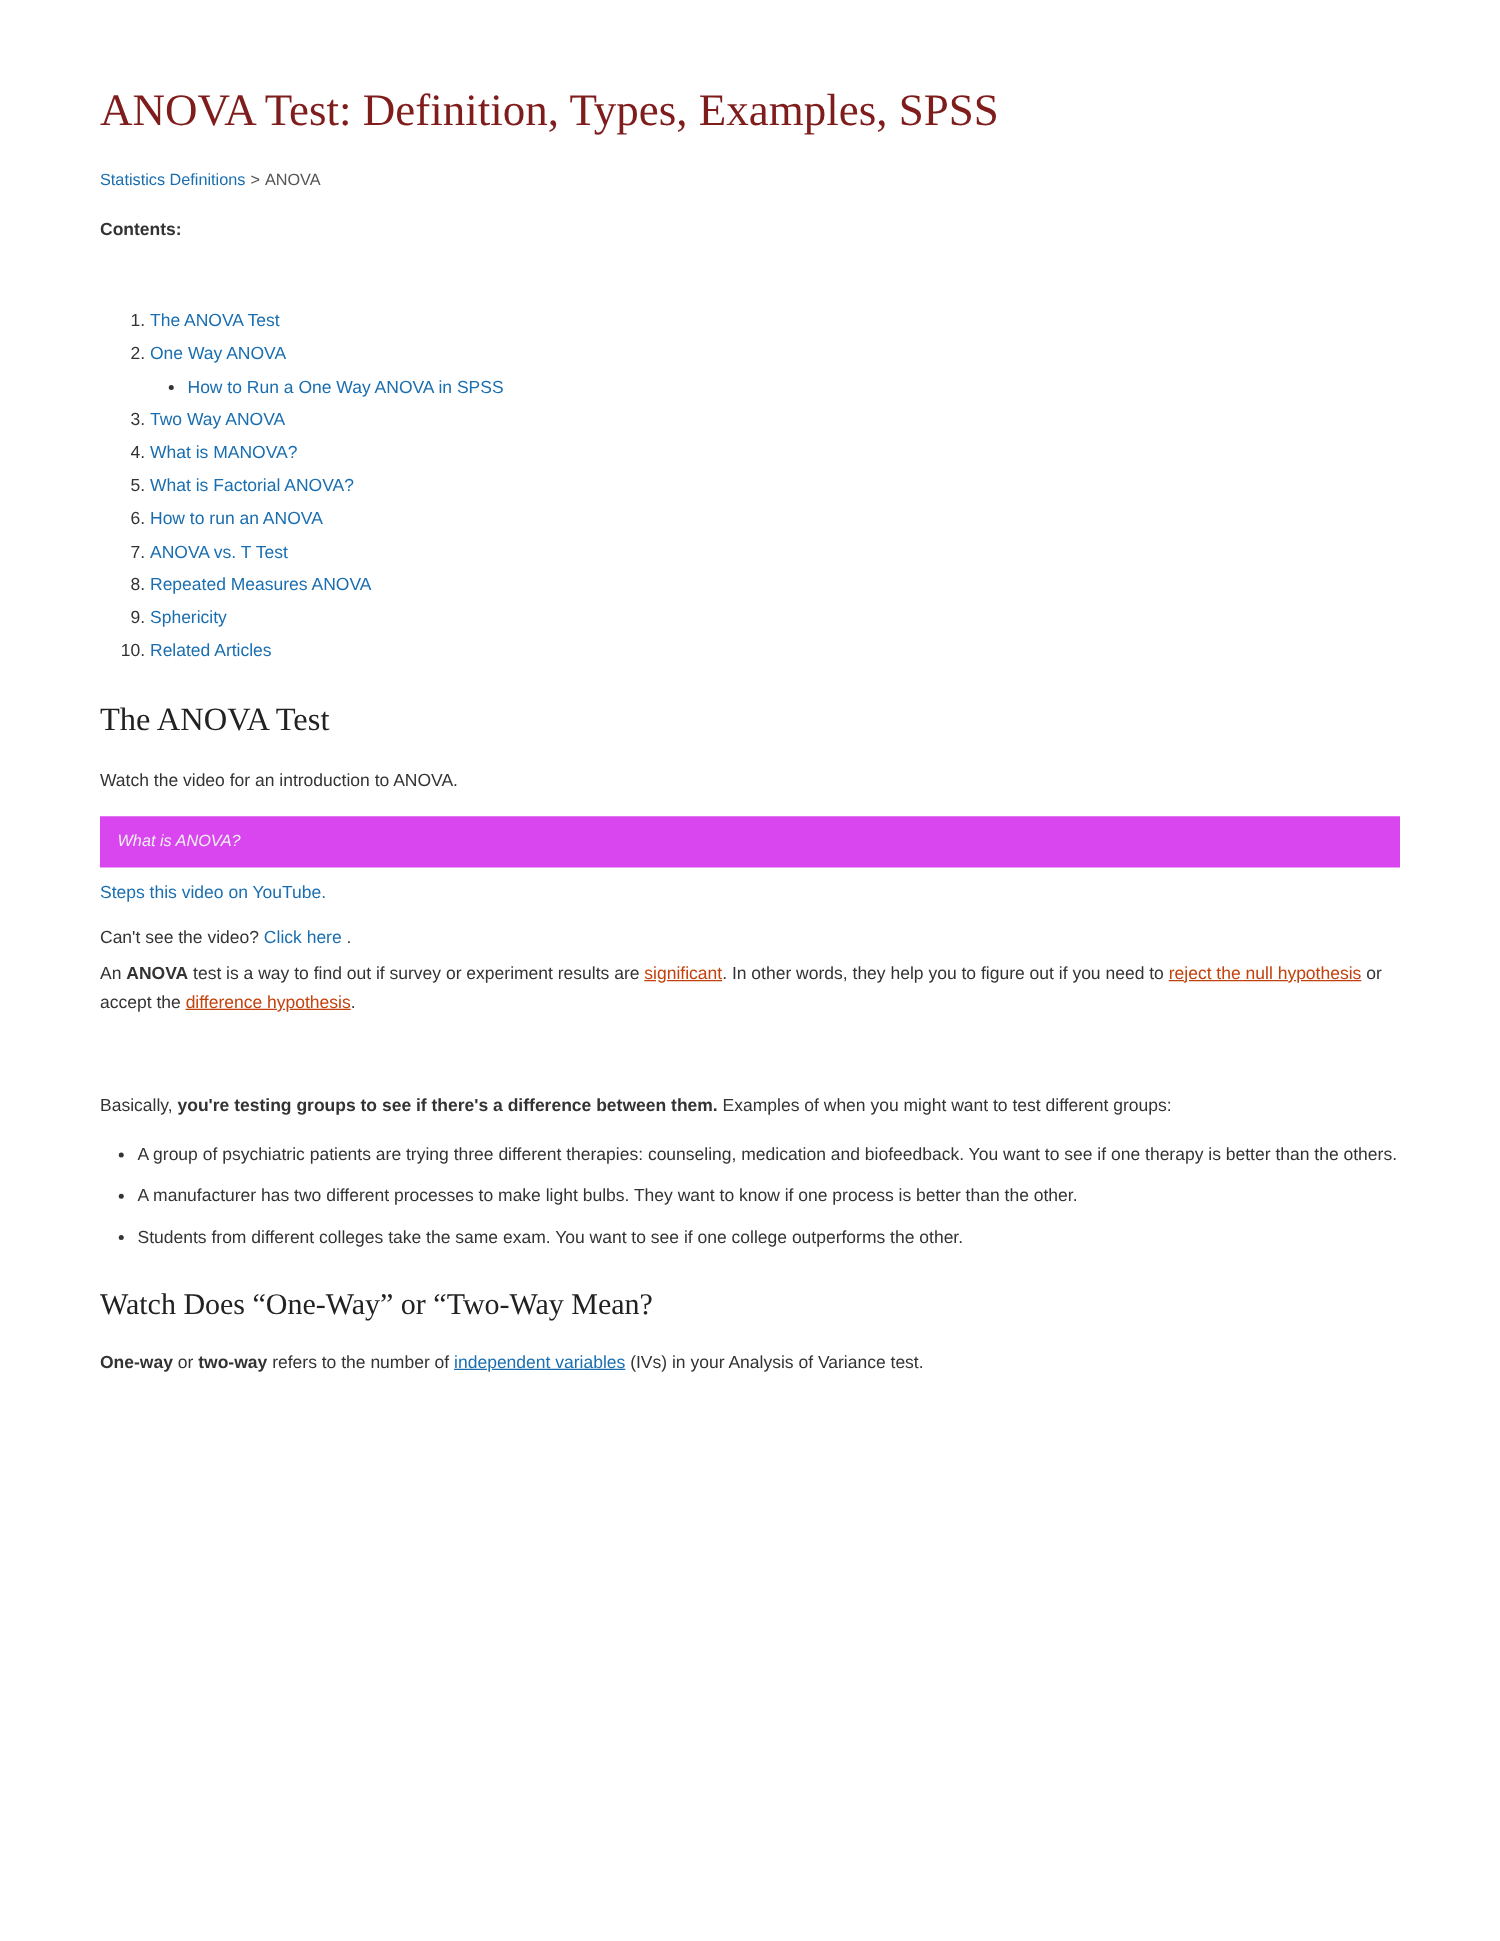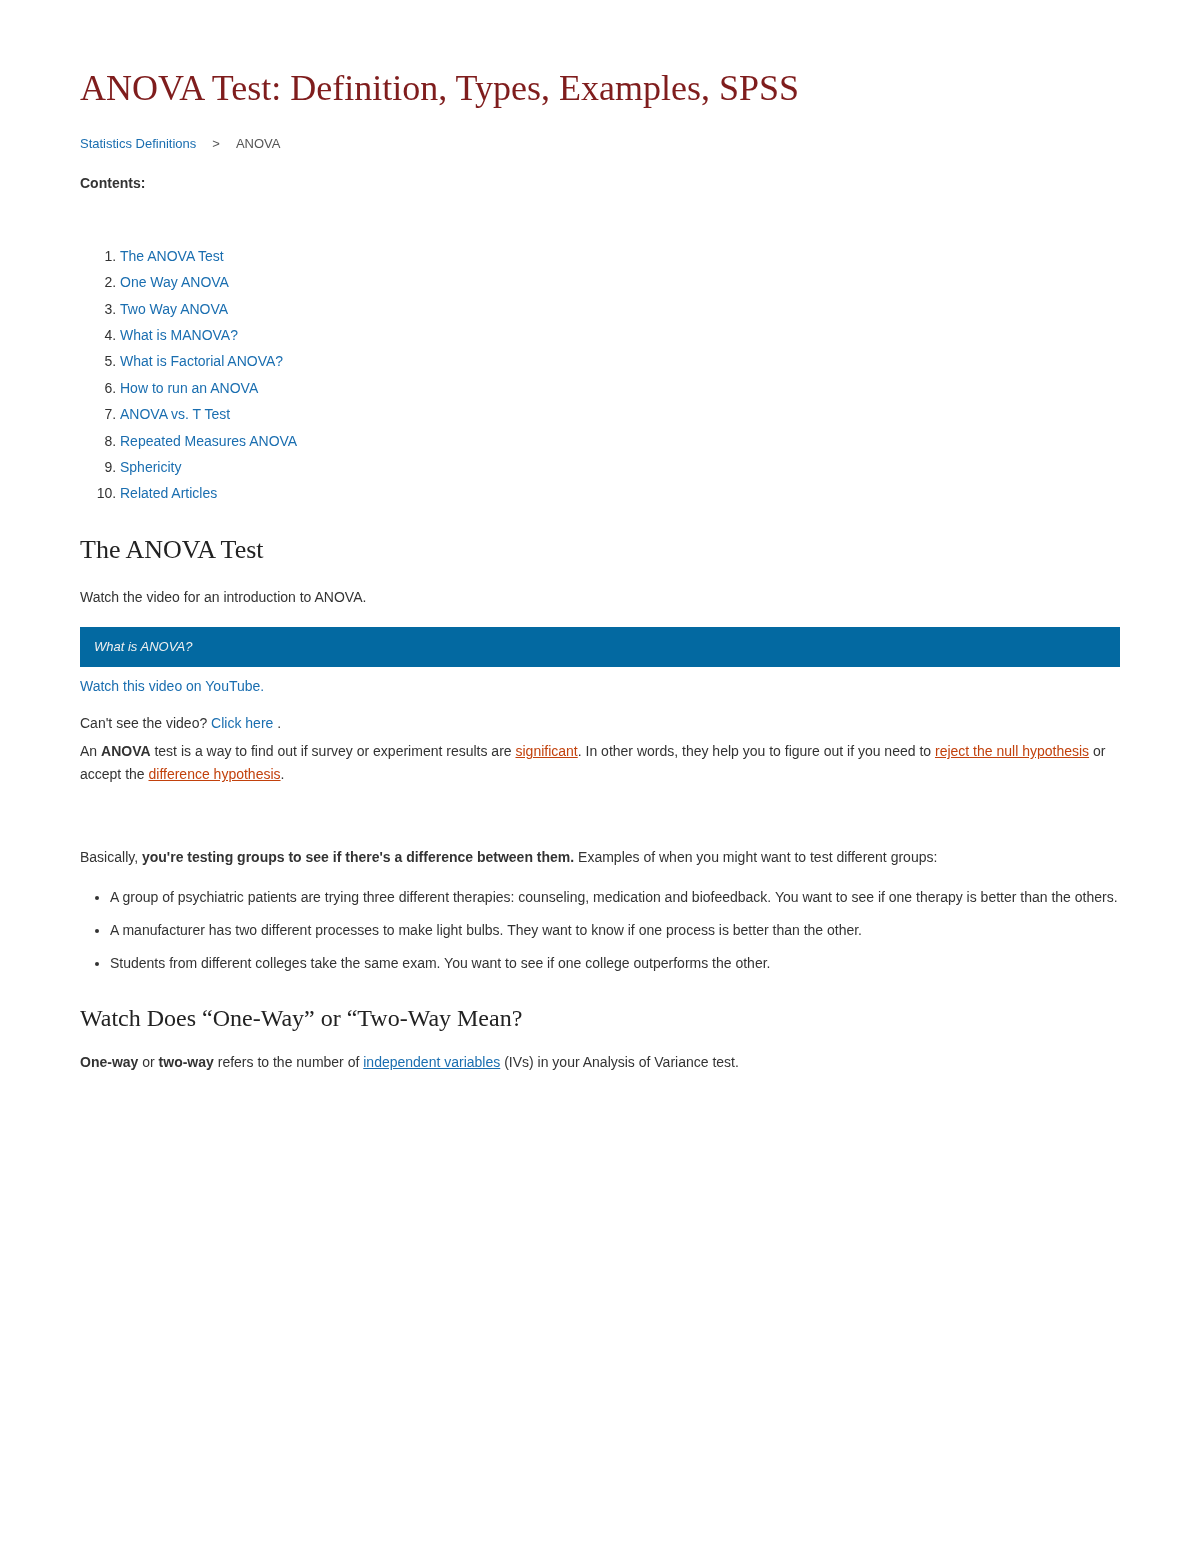--- a/index.html
+++ b/index.html
@@ -25,21 +25,21 @@
       margin-bottom: 16px;
       font-family: Georgia, serif;
     }
 
     .breadcrumb {
       font-size: 13px;
       color: #555;
       margin-bottom: 18px;
       display: flex;
       align-items: center;
-      gap: 16px;
+      gap: 4px;
     }
 
     .breadcrumb a {
       color: #1a6eb0;
       text-decoration: none;
     }
 
     .breadcrumb-sep {
       color: #555;
     }
@@ -94,21 +94,21 @@
       margin-top: 8px;
     }
 
     .intro-text {
       font-size: 14px;
       color: #333;
       margin-bottom: 18px;
     }
 
     .video-placeholder {
-      background: #0369a1;
+      background: #d946ef;
       color: #f0f0f0;
       font-size: 13px;
       padding: 10px 14px;
       margin-bottom: 8px;
       font-style: italic;
     }
 
     .video-link {
       font-size: 14px;
       margin-bottom: 14px;
@@ -205,20 +205,25 @@
 
 <div class="spacer"></div>
 
 <div class="toc">
   <ol>
     <li>
       <a href="#anova-test">The ANOVA Test</a>
     </li>
     <li>
       <a href="#one-way">One Way ANOVA</a>
+      <ul>
+        <li>
+          <a href="#one-way-spss">How to Run a One Way ANOVA in SPSS</a>
+        </li>
+      </ul>
     </li>
     <li>
       <a href="#two-way">Two Way ANOVA</a>
     </li>
     <li>
       <a href="#manova">What is MANOVA?</a>
     </li>
     <li>
       <a href="#factorial">What is Factorial ANOVA?</a>
     </li>
@@ -240,21 +245,21 @@
   </ol>
 </div>
 
 <h2 class="section-heading" id="anova-test">The ANOVA Test</h2>
 
 <p class="intro-text">Watch the video for an introduction to ANOVA.</p>
 
 <div class="video-placeholder">What is ANOVA?</div>
 
 <div class="video-link">
-  <a href="#">Watch this video on YouTube.</a>
+  <a href="#">Steps this video on YouTube.</a>
 </div>
 
 <p class="cant-see">
   <span>Can't see the video?</span>
   <a href="#">
     <span>Click here</span>
   </a>.
 </p>
 
 <p class="anova-desc">

